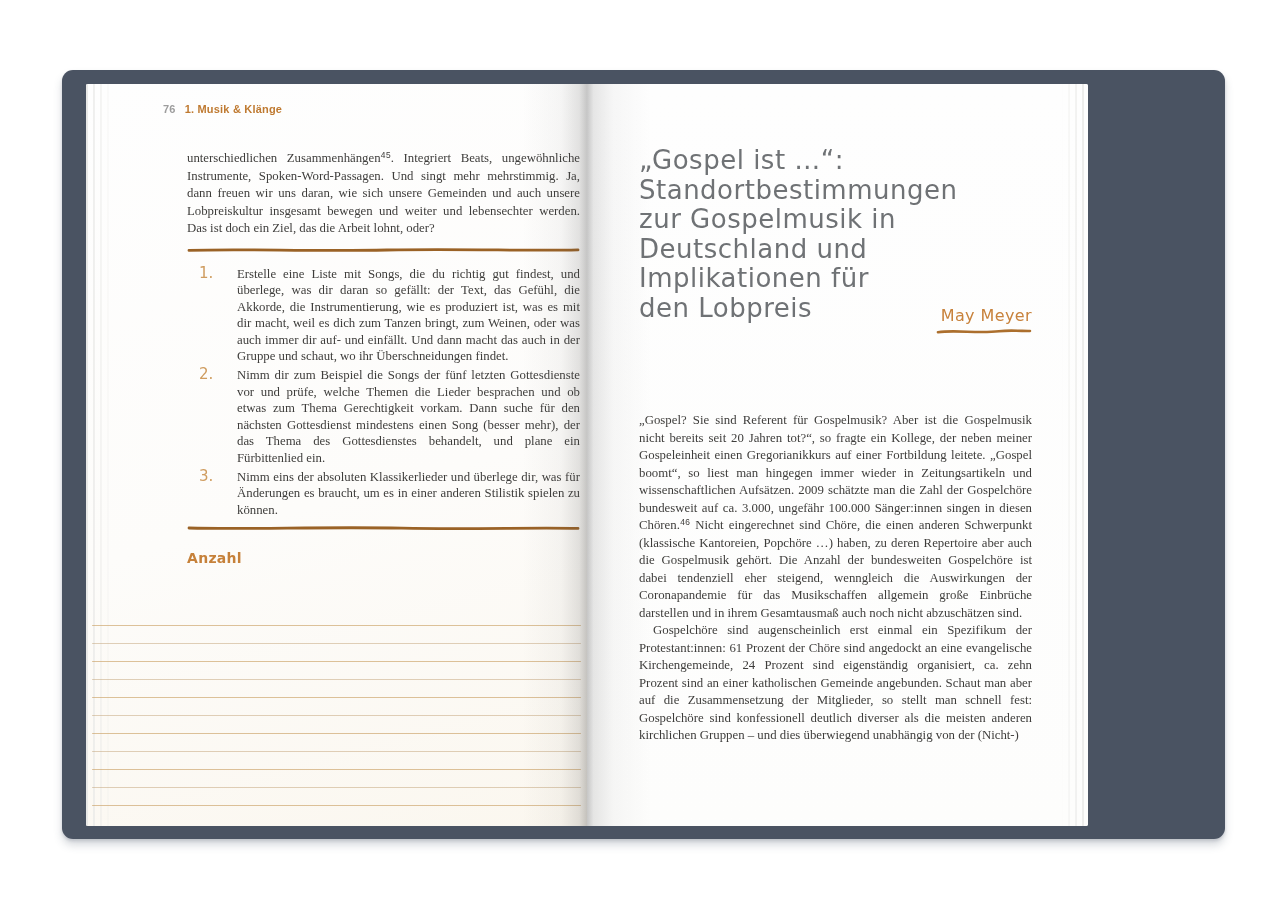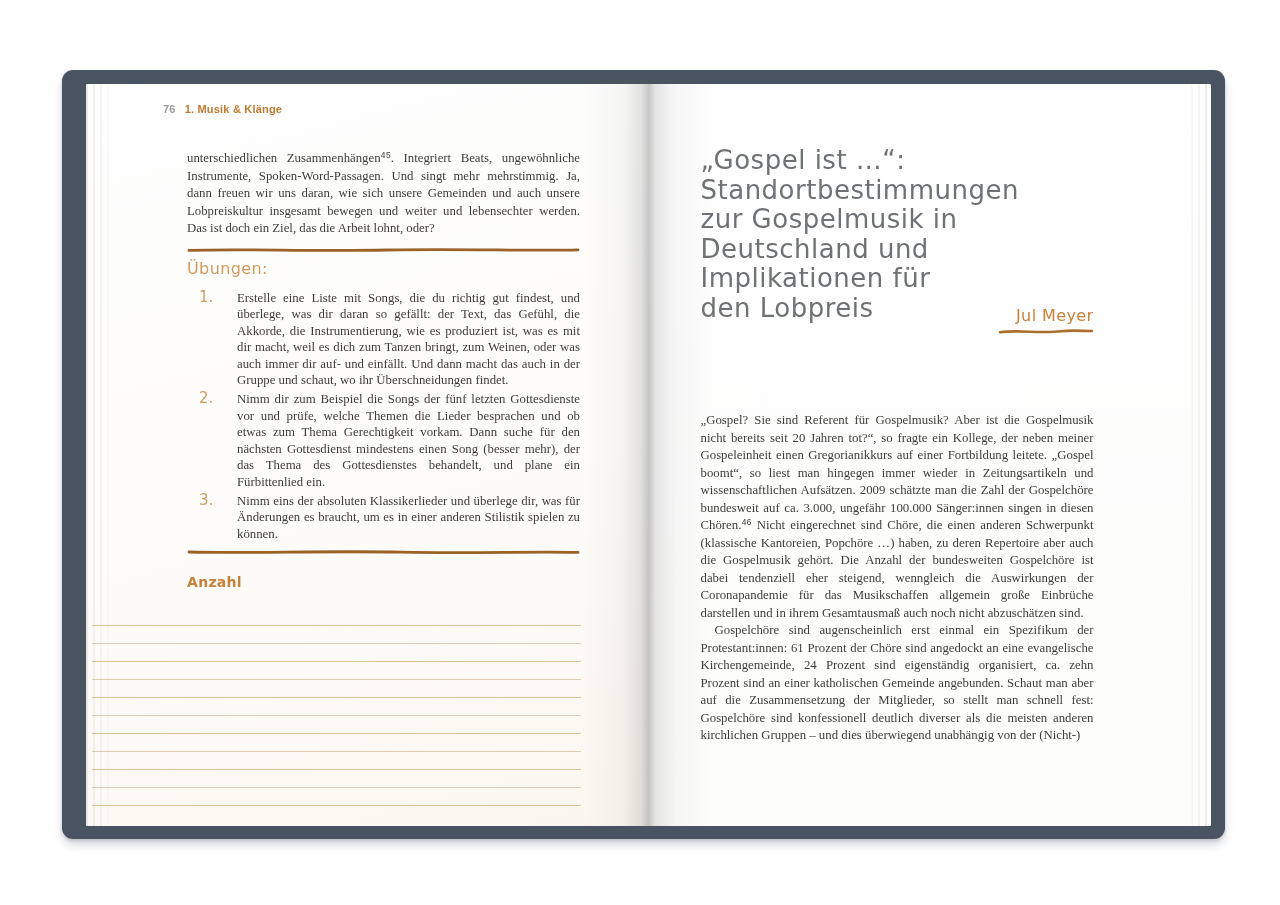--- a/index.html
+++ b/index.html
@@ -8,21 +8,21 @@
     position:relative; width:1280px; height:905px; background:#ffffff;
     font-family:"Liberation Serif", serif; overflow:hidden;
   }
   
   .book {
     position:absolute; left:62px; top:70px; width:1163px; height:769px;
     background:#4a5362; border-radius:11px;
     box-shadow:0 6px 9px rgba(70,80,100,0.22), 0 2px 3px rgba(70,80,100,0.18);
   }
   .pages {
-    position:absolute; left:24px; top:14px; width:1125px; height:742px;
+    position:absolute; left:24px; top:14px; width:1002px; height:742px;
     background:#fdfdfc; border-radius:2px; display:flex; overflow:hidden;
     box-shadow:inset 0 1px 2px rgba(0,0,0,0.06);
   }
   .page { position:relative; flex:1 1 0; }
   .page-left  { background:linear-gradient(165deg,#fefefe 0%, #fdfcfa 55%, #fbf7ef 100%); }
   .page-right { background:linear-gradient(180deg,#fefefe 0%, #fdfdfc 100%); }
   .edge-strip {
     position:absolute; top:0; bottom:0; width:27px; pointer-events:none;
     background-image:
       repeating-linear-gradient(to right, #e9e9e7 0 2px, rgba(253,253,252,0) 2px 7px);
@@ -93,21 +93,20 @@
           <span class="lp-pagenum">76</span><span class="lp-chapter">1. Musik &amp; Klänge</span>
         </div>
 
         <div class="left-col">
           <p class="body-text intro"><span>unterschiedlichen Zusammenhängen</span><span class="sup">45</span><span>. Integriert Beats, ungewöhnliche Instrumente, Spoken-Word-Passagen. Und singt mehr mehrstimmig. Ja, dann freuen wir uns daran, wie sich unsere Gemeinden und auch unsere Lobpreiskultur insgesamt bewegen und weiter und lebensechter werden. Das ist doch ein Ziel, das die Arbeit lohnt, oder?</span></p>
 
           <svg class="rule-svg rule1" width="393" height="7" viewBox="0 0 393 7">
             <path d="M2 3.4 C 55 1.6, 125 4.6, 200 3.0 C 280 1.6, 340 4.2, 391 2.9" stroke="#9a6226" stroke-width="2.8" fill="none" stroke-linecap="round"></path>
           </svg>
 
-          <div class="uebungen-h">Übungen:</div>
 
           <ol class="ex-list">
             <li class="ex-item">
               <span class="ex-num">1.</span>
               <span>Erstelle eine Liste mit Songs, die du richtig gut findest, und überlege, was dir daran so gefällt: der Text, das Gefühl, die Akkorde, die Instrumentierung, wie es produziert ist, was es mit dir macht, weil es dich zum Tanzen bringt, zum Weinen, oder was auch immer dir auf- und einfällt. Und dann macht das auch in der Gruppe und schaut, wo ihr Überschneidungen findet.</span>
             </li>
             <li class="ex-item">
               <span class="ex-num">2.</span>
               <span>Nimm dir zum Beispiel die Songs der fünf letzten Gottesdienste vor und prüfe, welche Themen die Lieder besprachen und ob etwas zum Thema Gerechtigkeit vorkam. Dann suche für den nächsten Gottesdienst mindestens einen Song (besser mehr), der das Thema des Gottesdienstes behandelt, und plane ein Fürbittenlied ein.</span>
             </li>
@@ -145,21 +144,21 @@
         <div class="right-col">
           <h1 class="rp-title">
             <div>„Gospel ist …“:</div>
             <div>Standortbestimmungen</div>
             <div>zur Gospelmusik in</div>
             <div>Deutschland und</div>
             <div>Implikationen für</div>
             <div>den Lobpreis</div>
           </h1>
 
-          <div class="rp-author">Jul Meyer</div>
+          <div class="rp-author">May Meyer</div>
           <svg class="rp-author-underline" width="96" height="9" viewBox="0 0 96 9">
             <path d="M2 5.2 C 20 2.6, 42 6.8, 63 4.2 C 76 2.8, 89 4.4, 94 4.0" stroke="#ac6f2d" stroke-width="2.6" fill="none" stroke-linecap="round"></path>
           </svg>
 
           <div class="rp-body">
             <p class="body-text para1"><span>„Gospel? Sie sind Referent für Gospelmusik? Aber ist die Gospelmusik nicht bereits seit 20 Jahren tot?“, so fragte ein Kollege, der neben meiner Gospeleinheit einen Gregorianikkurs auf einer Fortbildung leitete. „Gospel boomt“, so liest man hingegen immer wieder in Zeitungsartikeln und wissenschaftlichen Aufsätzen. 2009 schätzte man die Zahl der Gospelchöre bundesweit auf ca. 3.000, ungefähr 100.000 Sänger:innen singen in diesen Chören.</span><span class="sup">46</span><span> Nicht eingerechnet sind Chöre, die einen anderen Schwerpunkt (klassische Kantoreien, Popchöre …) haben, zu deren Repertoire aber auch die Gospelmusik gehört. Die Anzahl der bundesweiten Gospelchöre ist dabei tendenziell eher steigend, wenngleich die Auswirkungen der Coronapandemie für das Musikschaffen allgemein große Einbrüche darstellen und in ihrem Gesamtausmaß auch noch nicht abzuschätzen sind.</span></p>
             <p class="body-text para2">Gospelchöre sind augenscheinlich erst einmal ein Spezifikum der Protestant:innen: 61 Prozent der Chöre sind angedockt an eine evangelische Kirchengemeinde, 24 Prozent sind eigenständig organisiert, ca. zehn Prozent sind an einer katholischen Gemeinde angebunden. Schaut man aber auf die Zusammensetzung der Mitglieder, so stellt man schnell fest: Gospelchöre sind konfessionell deutlich diverser als die meisten anderen kirchlichen Gruppen – und dies überwiegend unabhängig von der (Nicht-)</p>
           </div>
         </div>
       </div>

